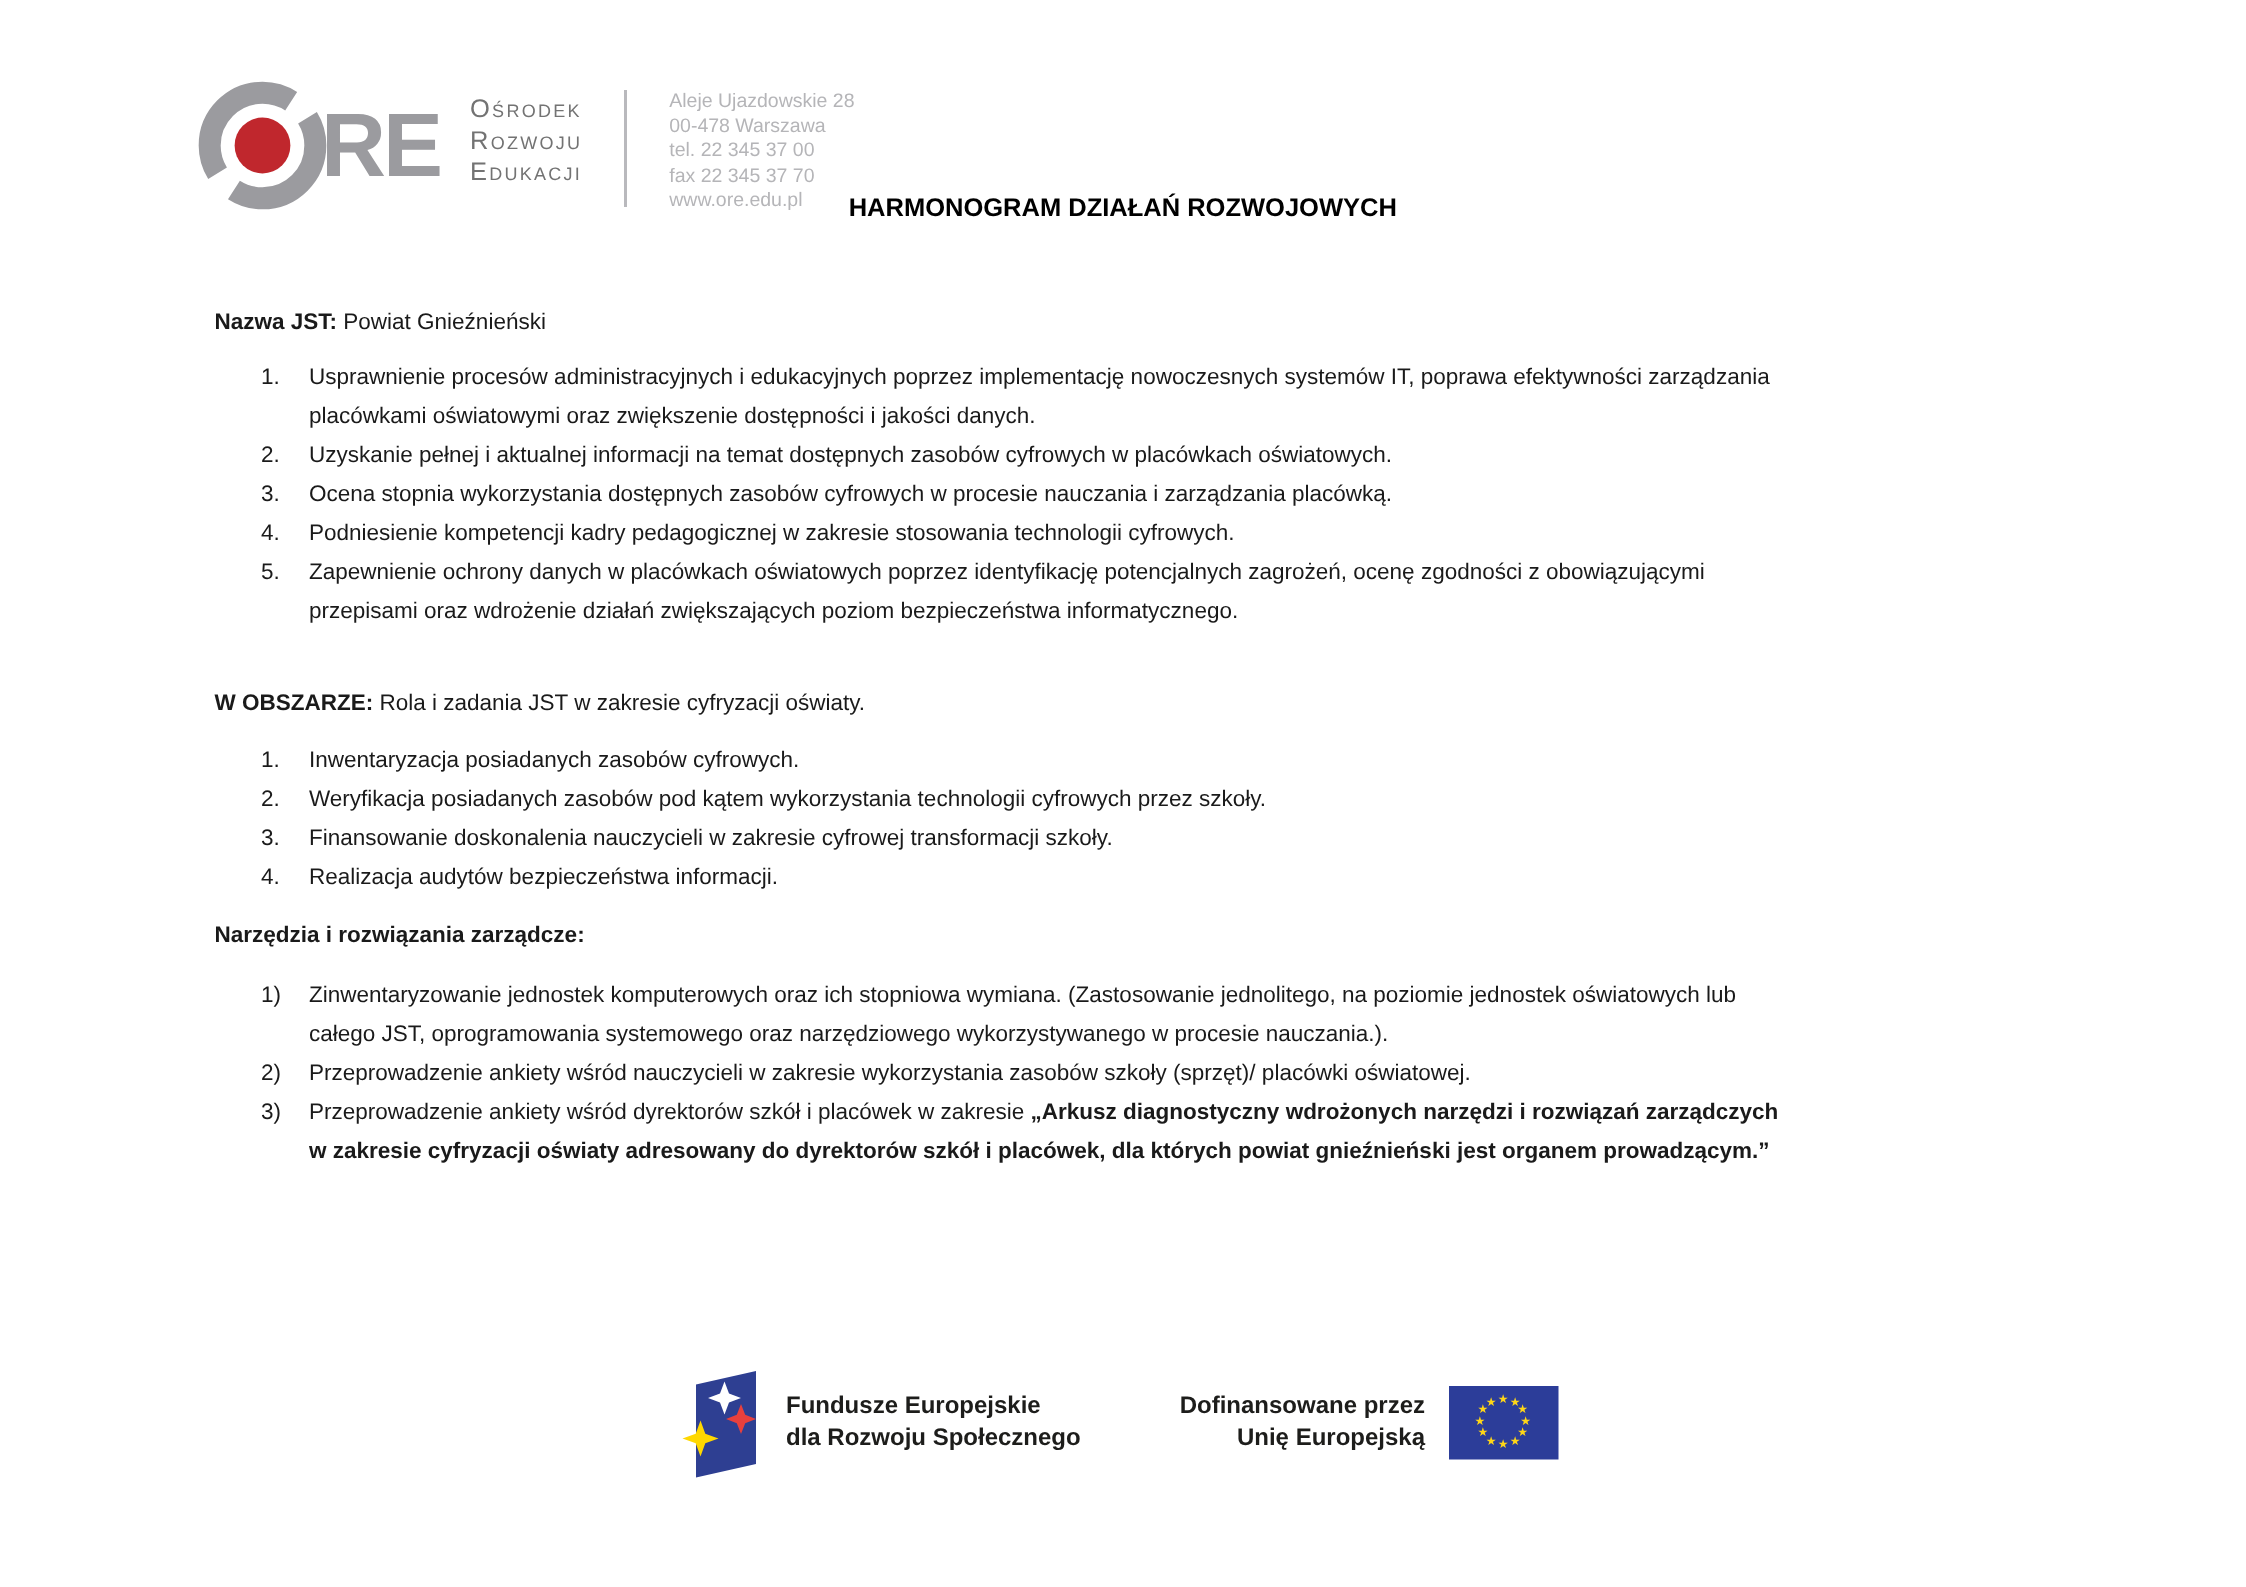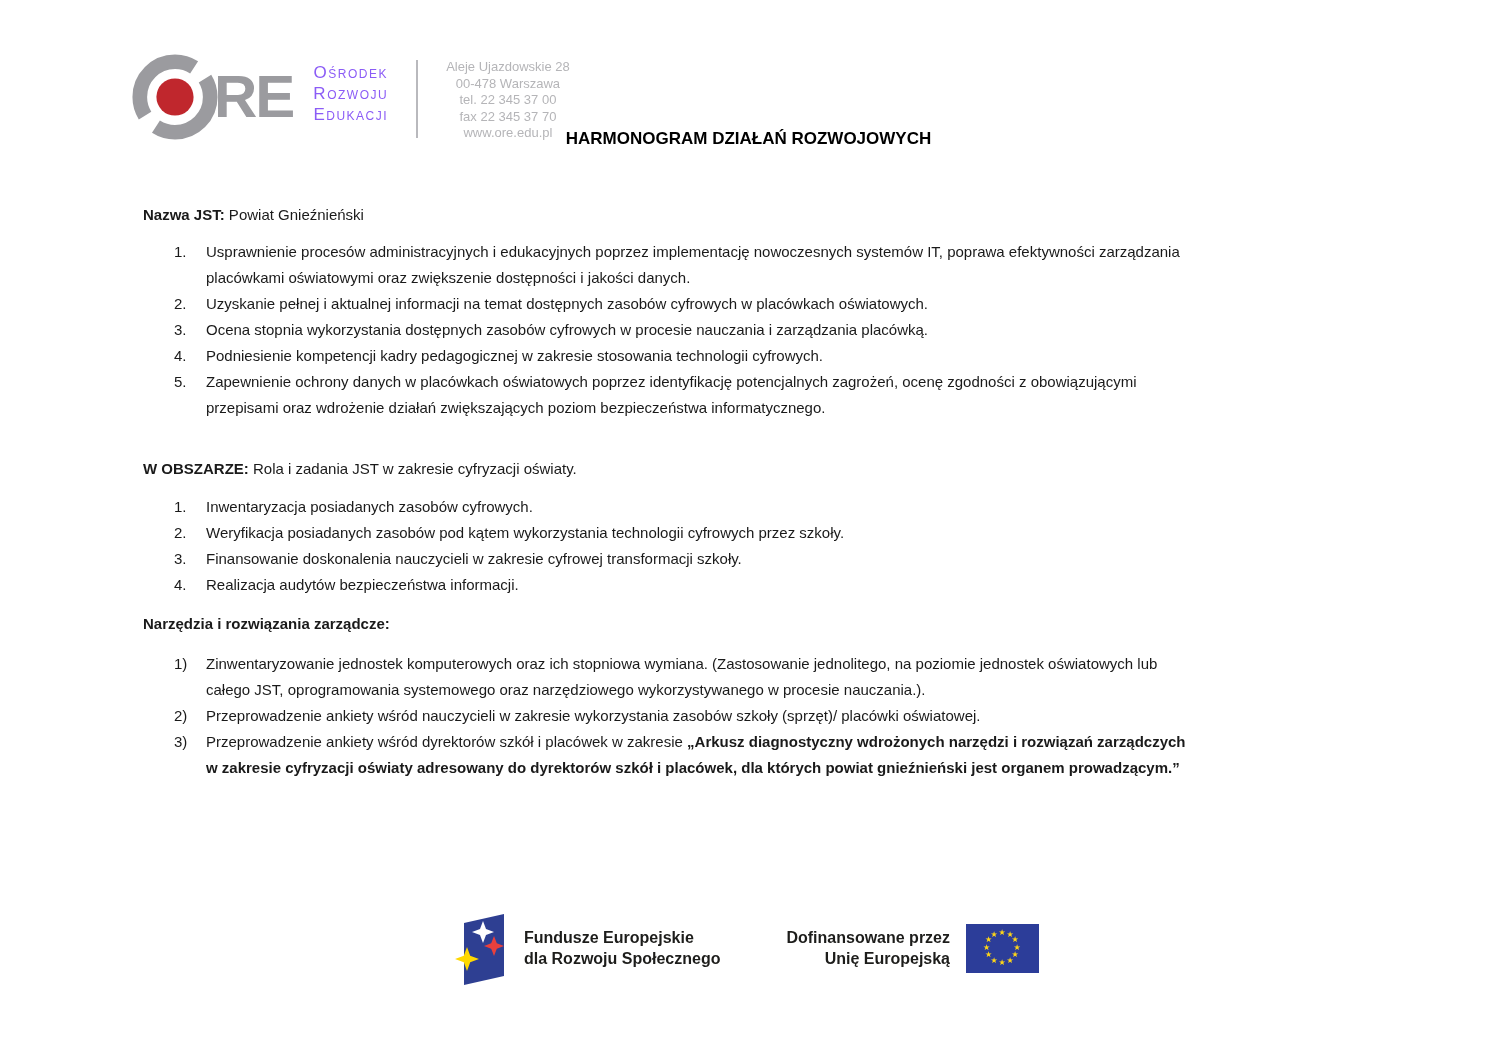--- a/index.html
+++ b/index.html
@@ -1,26 +1,26 @@
 <!DOCTYPE html>
 <html lang="pl"><head>
 <meta charset="utf-8">
 <style>
   * { margin:0; padding:0; box-sizing:border-box; }
   html,body { width:1497px; height:1058px; background:#ffffff; overflow:hidden;
               font-family:"Liberation Sans", sans-serif; color:#1a1a1a; }
   .page { position:relative; width:1497px; height:1058px; background:#fff; }
 
   
-  .brand { position:absolute; left:130px; top:52px; display:flex; align-items:flex-start;text-align:center; }
+  .brand { position:absolute; left:130px; top:52px; display:flex; align-items:flex-start; }
   .logomark { display:flex; align-items:center; }
   .ore-ring { overflow:visible; }
   .ore-wordmark { font-size:60px; font-weight:700; color:#9b9b9f; letter-spacing:-2px;
                   margin-left:-6px; line-height:88px; }
-  .org-name { margin-left:20px; padding-top:10px; color:#8b5cf6; font-size:17px;
+  .org-name { margin-left:20px; padding-top:10px; color:#737373; font-size:17px;
               line-height:21px; font-variant:small-caps; letter-spacing:1.5px; }
   .brand-divider { width:2px; height:78px; background:#b9b9bd; margin-left:28px; margin-top:8px; }
   .address { margin-left:28px; padding-top:7px; color:#b5b5b8; font-size:13px; line-height:16.5px; }
 
   .doc-title { position:absolute; left:0; top:129px; width:100%; text-align:center;
                font-size:17px; font-weight:700; color:#000; }
 
   
   .content { position:absolute; left:143px; top:202px; width:1053px;
              font-size:15px; line-height:26px; }

